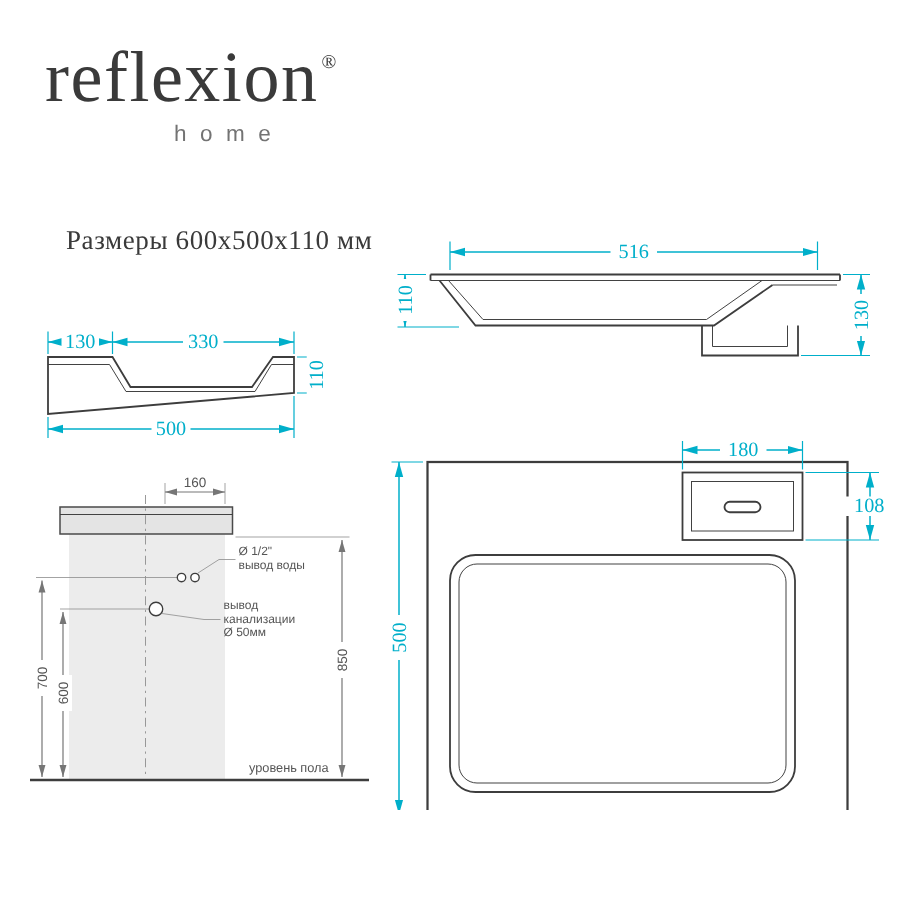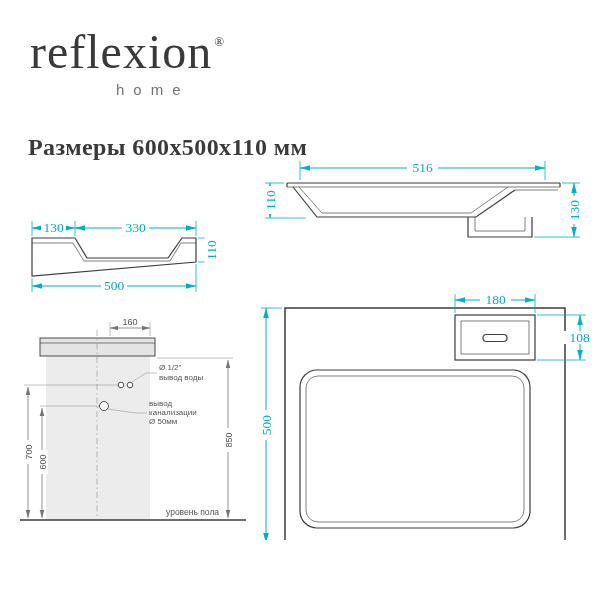--- a/index.html
+++ b/index.html
@@ -4,22 +4,22 @@
 <style>
   html,body{margin:0;padding:0;background:#fff;}
   .page{position:relative;width:600px;height:540px;background:#fff;overflow:hidden;
         font-family:"Liberation Sans",sans-serif;}
   .hdr{position:absolute;left:0;top:0;width:600px;}
   .logo{position:absolute;left:30px;top:24px;color:#3a3a3a;}
   .logo-main{font-family:"Liberation Serif",serif;font-size:48px;letter-spacing:1px;}
   .logo-reg{font-family:"Liberation Serif",serif;font-size:13px;position:relative;top:-22px;left:2px;}
   .logo-sub{font-family:"Liberation Sans",sans-serif;font-size:15px;letter-spacing:9px;
             color:#737373;margin:2px 0 0 86px;}
-  .title{position:absolute;left:28px;top:134px;margin:0;font-weight:700;
-         font-family:"Liberation Serif",serif;font-size:24px;color:#3a3a3a;letter-spacing:.4px;}
+  .title{position:absolute;left:28px;top:134px;margin:16px;font-weight:400;
+         font-family:"Liberation Serif",serif;font-size:18px;color:#3a3a3a;letter-spacing:.4px;}
   svg{position:absolute;left:0;top:0;}
   
   .cx{stroke:#00afca;stroke-width:.8;fill:none;}
   .cd{stroke:#00afca;stroke-width:1;fill:none;marker-start:url(#arrC);marker-end:url(#arrC);}
   .ct{fill:#00afca;font-family:"Liberation Serif",serif;font-size:13.5px;text-anchor:middle;}
   
   .k1{stroke:#3d3d3d;stroke-width:1.2;fill:none;}
   .k15{stroke:#3d3d3d;stroke-width:1.6;fill:none;}
   .k2{stroke:#3d3d3d;stroke-width:.65;fill:none;}
   .body{fill:#fff;stroke:#3d3d3d;stroke-width:1.2;}

